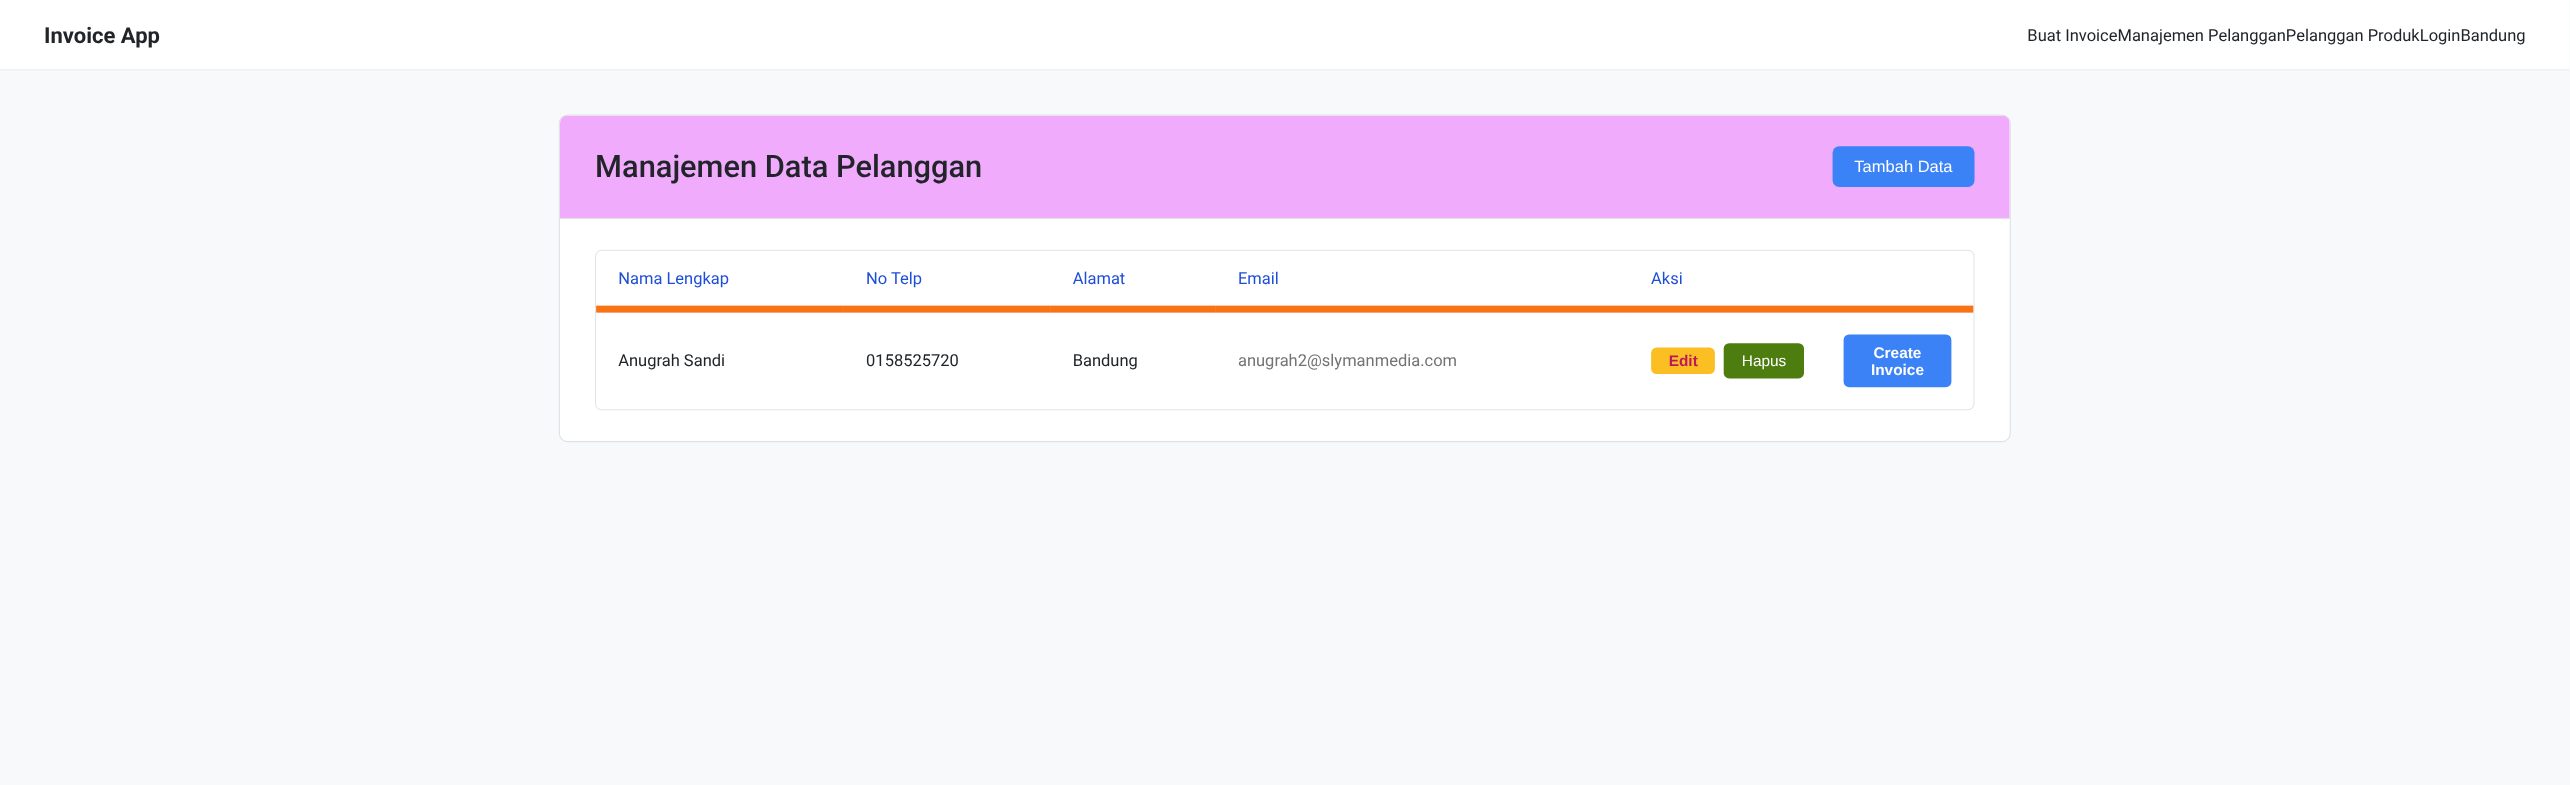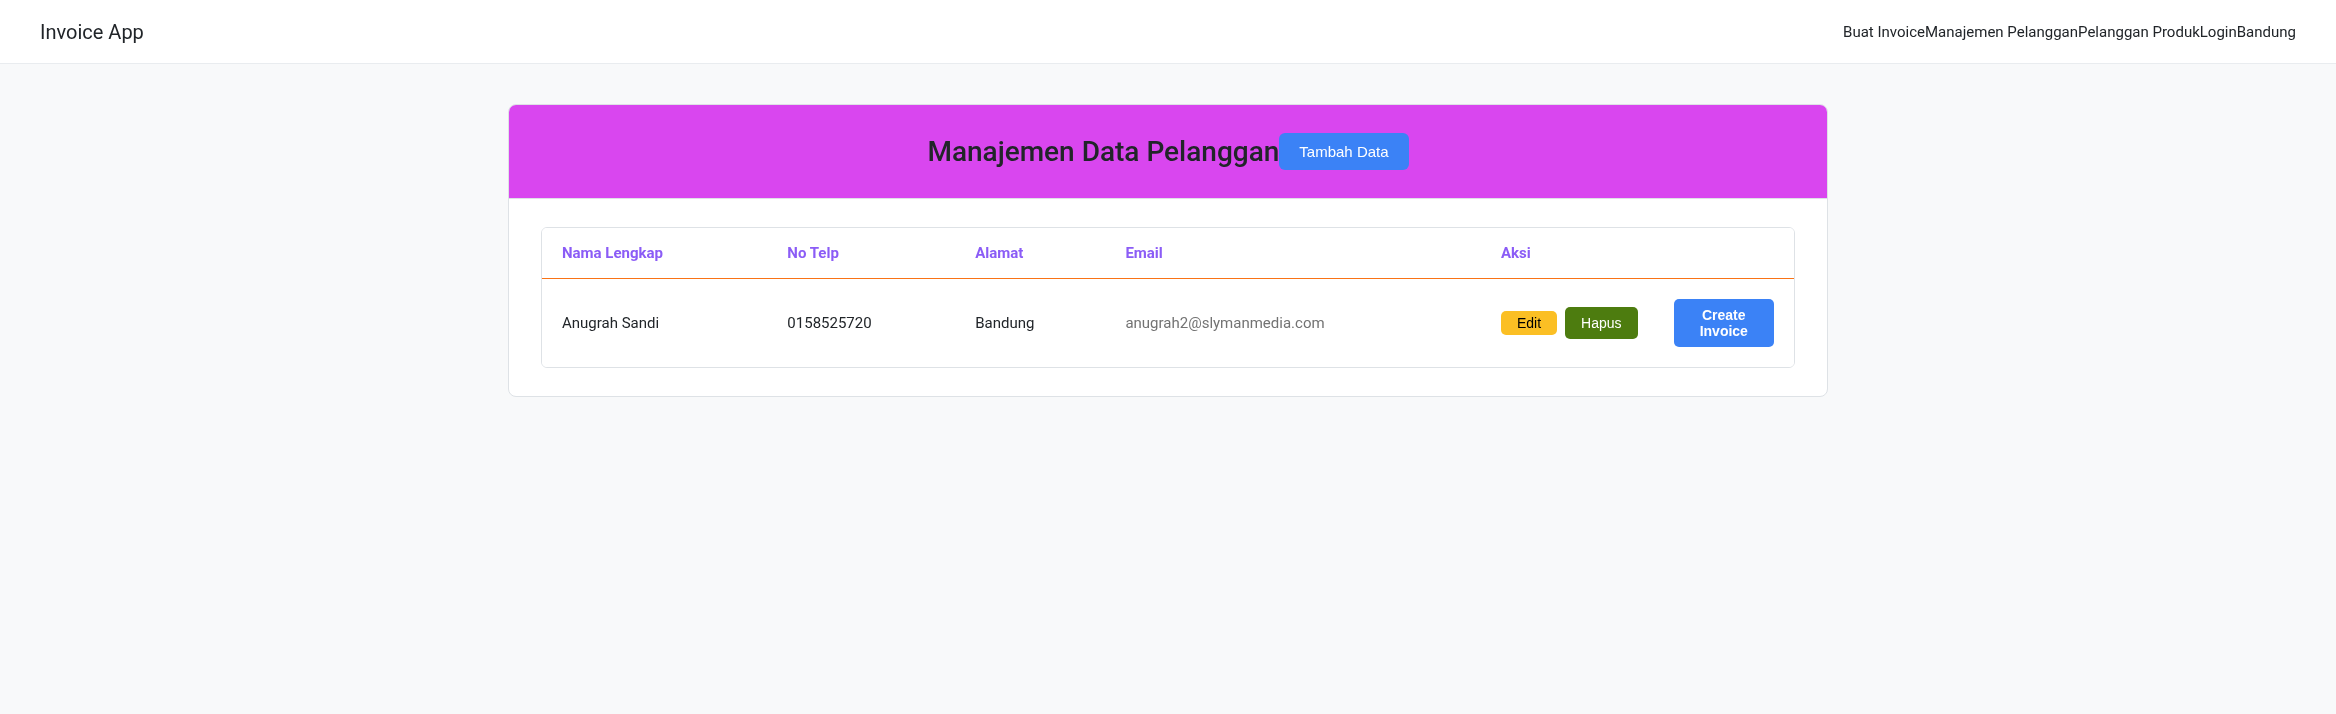--- a/index.html
+++ b/index.html
@@ -21,21 +21,21 @@
       align-items: center;
       justify-content: space-between;
       background-color: #ffffff;
       padding: 0 40px;
       height: 64px;
       border-bottom: 1px solid #e9ecef;
     }
 
     .navbar-brand {
       font-size: 20px;
-      font-weight: 400;
+      font-weight: 700;
       color: #212529;
       text-decoration: none;
     }
 
     .navbar-nav {
       display: flex;
       align-items: center;
       list-style: none;
     }
 
@@ -56,24 +56,24 @@
     .card {
       background-color: #ffffff;
       border: 1px solid #dee2e6;
       border-radius: 8px;
       overflow: hidden;
     }
 
     .card-header {
       display: flex;
       align-items: center;
-      justify-content: center;
+      justify-content: space-between;
       padding: 28px 32px;
       border-bottom: 1px solid #dee2e6;
-      background-color: #d946ef;
+      background-color: #f0abfc;
     }
 
     .card-title {
       font-size: 28px;
       font-weight: 500;
       color: #212529;
     }
 
     .btn-primary {
       background-color: #3b82f6;
@@ -103,23 +103,23 @@
       font-size: 15px;
     }
 
     thead tr {
       background-color: #ffffff;
     }
 
     thead th {
       padding: 16px 20px;
       text-align: left;
-      font-weight: 700;
-      color: #8b5cf6;
-      border-bottom: 1px solid #f97316;
+      font-weight: 400;
+      color: #1d4ed8;
+      border-bottom: 6px solid #f97316;
     }
 
     tbody tr {
       background-color: #ffffff;
     }
 
     tbody tr:not(:last-child) td {
       border-bottom: 1px solid #dee2e6;
     }
 
@@ -136,27 +136,27 @@
     }
 
     .action-cell {
       display: flex;
       align-items: center;
       gap: 8px;
     }
 
     .btn-edit {
       background-color: #fbbf24;
-      color: #000000;
+      color: #be185d;
       border: none;
       padding: 4px 16px;
       border-radius: 5px;
       font-size: 14px;
       cursor: pointer;
-      font-weight: 400;
+      font-weight: 700;
     }
 
     .btn-hapus {
       background-color: #4d7c0f;
       color: #ffffff;
       border: none;
       padding: 8px 16px;
       border-radius: 5px;
       font-size: 14px;
       cursor: pointer;

